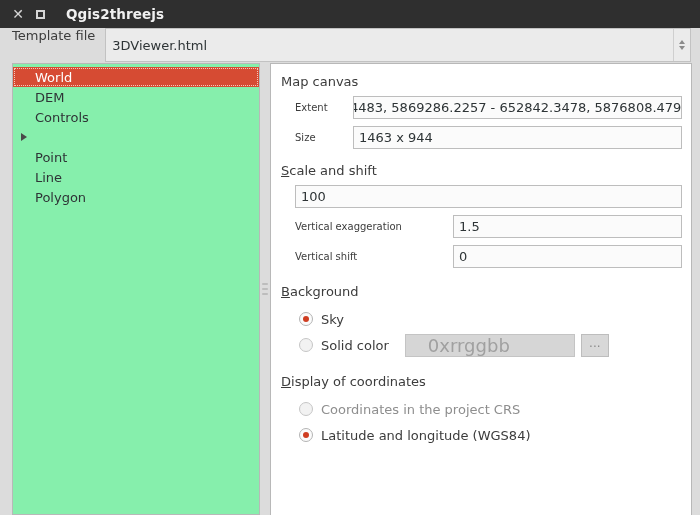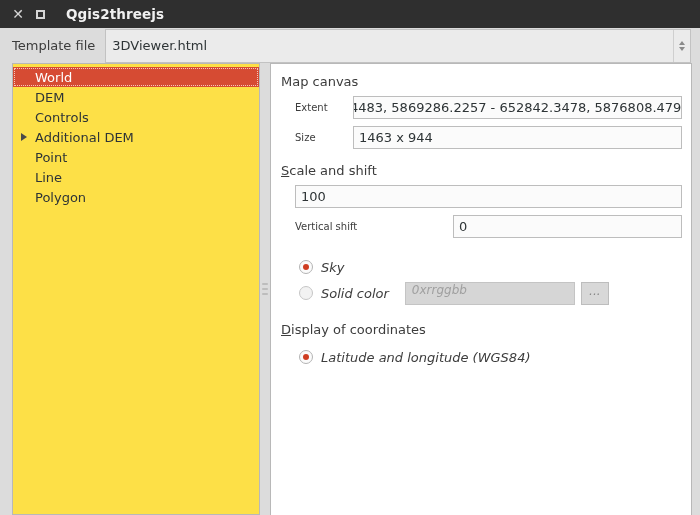--- a/index.html
+++ b/index.html
@@ -58,21 +58,21 @@
     font-size: 13.5px;
     margin-left: 14px;
     letter-spacing: 0.1px;
   }
 
   
   .template-row {
     flex: 0 0 auto;
     height: 35px;
     display: flex;
-    align-items: center;
+    align-items: flex-start;
     padding: 0 9px 0 12px;
     box-sizing: border-box;
     background: #dcdcdc;
   }
   .template-label {
     font-size: 13px;
     color: #3c3c3c;
     margin-right: 10px;
     white-space: nowrap;
   }
@@ -117,21 +117,21 @@
   .body-split {
     flex: 1 1 auto;
     display: flex;
     padding: 0 8px 0 12px;
     box-sizing: border-box;
     min-height: 0;
   }
   .sidebar {
     width: 248px;
     flex: 0 0 auto;
-    background: #fde047;
+    background: #86efac;
     border: 1px solid #b8b8b8;
     box-sizing: border-box;
     padding: 3px 0 12px 0;
     overflow: hidden;
   }
   .side-item {
     height: 20px;
     display: flex;
     align-items: center;
     padding-left: 8px;
@@ -235,21 +235,20 @@
     min-width: 0;
   }
   .text-input.clipped { padding-left: 0; }
   .text-input.clipped .val { margin-left: -4px; }
 
   .radio-row {
     display: flex;
     align-items: center;
     padding-left: 18px;
     height: 26px;
-    font-style: italic;
   }
   .radio {
     width: 14px;
     height: 14px;
     border-radius: 50%;
     background: #fbfbfb;
     border: 1px solid #b4b4b4;
     box-sizing: border-box;
     flex: 0 0 auto;
     display: flex;
@@ -271,22 +270,22 @@
 
   .color-input {
     width: 170px;
     height: 23px;
     background: #d6d6d6;
     border: 1px solid #c4c4c4;
     box-sizing: border-box;
     margin-left: 16px;
     display: flex;
     align-items: flex-start;
-    padding-left: 6px;
-    font-size: 12px;
+    padding-left: 22px;
+    font-size: 18px;
     color: #a0a0a0;
   }
   .dots-btn {
     width: 28px;
     height: 23px;
     background: #d8d8d8;
     border: 1px solid #bdbdbd;
     box-sizing: border-box;
     margin-left: 6px;
     display: flex;
@@ -331,21 +330,20 @@
       <div class="side-item">
         <span class="side-text">DEM</span>
       </div>
       <div class="side-item">
         <span class="side-text">Controls</span>
       </div>
       <div class="side-item has-arrow">
         <span class="side-arrow">
             <i></i>
           </span>
-        <span class="side-text">Additional DEM</span>
       </div>
       <div class="side-item">
         <span class="side-text">Point</span>
       </div>
       <div class="side-item">
         <span class="side-text">Line</span>
       </div>
       <div class="side-item">
         <span class="side-text">Polygon</span>
       </div>
@@ -378,47 +376,58 @@
       </div>
 
       <div class="group">
         <div class="group-title"><span class="mn">S</span><span>cale and shift</span></div>
         <div class="field-row">
           <div class="text-input">
             <span class="val">100</span>
           </div>
         </div>
         <div class="field-row">
+          <span class="field-label fl-scale">Vertical exaggeration</span>
+          <div class="text-input">
+            <span class="val">1.5</span>
+          </div>
+        </div>
+        <div class="field-row">
           <span class="field-label fl-scale">Vertical shift</span>
           <div class="text-input">
             <span class="val">0</span>
           </div>
         </div>
       </div>
 
       <div class="group">
+        <div class="group-title"><span class="mn">B</span><span>ackground</span></div>
         <div class="radio-row">
           <span class="radio checked"></span>
           <span class="radio-label">Sky</span>
         </div>
         <div class="radio-row">
           <span class="radio disabled"></span>
           <span class="radio-label">Solid color</span>
           <div class="color-input">
             <span>0xrrggbb</span>
           </div>
           <div class="dots-btn">
             <span>...</span>
           </div>
         </div>
       </div>
 
       <div class="group">
         <div class="group-title"><span class="mn">D</span><span>isplay of coordinates</span></div>
         <div class="radio-row">
+          <span class="radio disabled"></span>
+          <span class="radio-label disabled">Coordinates in the project CRS</span>
+        </div>
+        <div class="radio-row">
           <span class="radio checked"></span>
           <span class="radio-label">Latitude and longitude (WGS84)</span>
         </div>
       </div>
 
     </div>
   </div>
 </div>
 
 </body></html>

